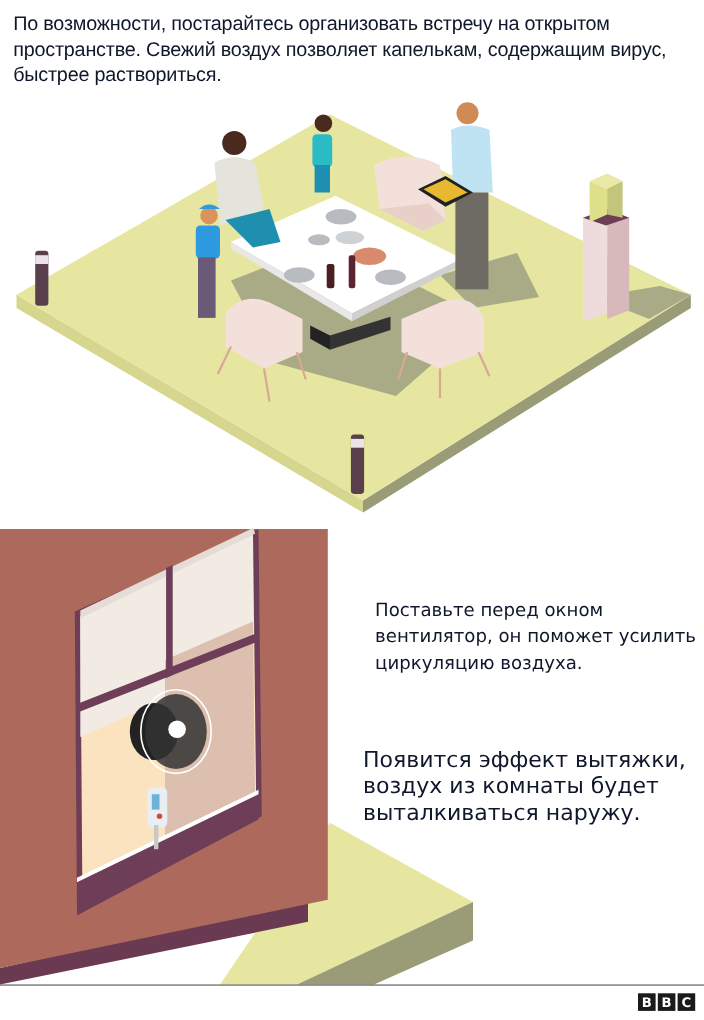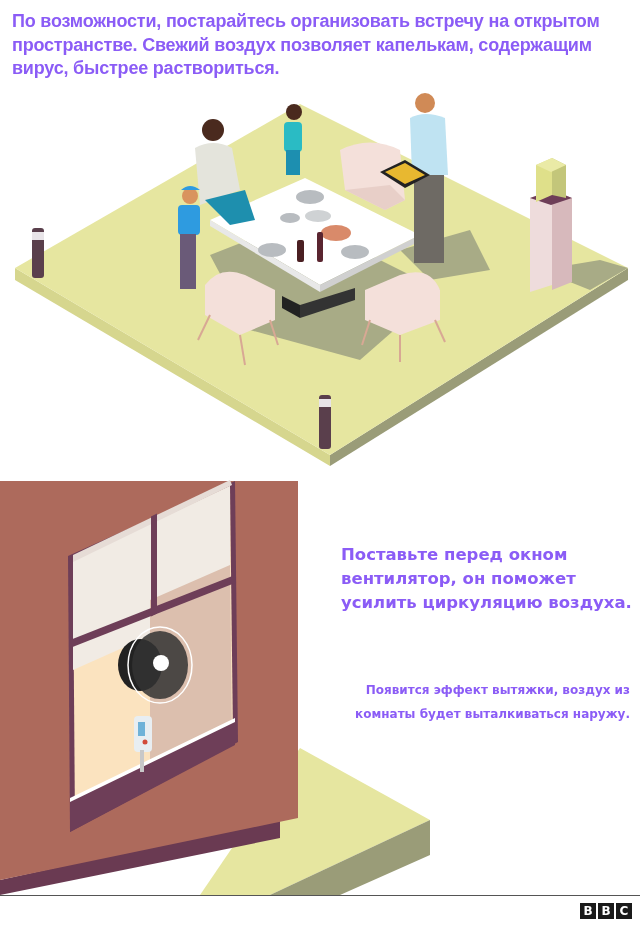--- a/index.html
+++ b/index.html
@@ -1,20 +1,20 @@
 <!DOCTYPE html>
 <html><head>
 <meta charset="utf-8">
 <style>
   html,body{margin:0;padding:0;background:#ffffff;}
   body{width:640px;height:927px;position:relative;overflow:hidden;font-family:"DejaVu Sans","Liberation Sans",sans-serif;}
-  .caption{position:absolute;color:#8b5cf6;font-size:17px;line-height:23px;margin:0;font-weight:bold;}
+  .caption{position:absolute;color:#0f172a;font-size:17px;line-height:23px;margin:0;}
   #cap1{left:12px;top:10px;width:600px;font-family:"Liberation Sans Narrow","Liberation Sans",sans-serif;font-size:18px;line-height:23.5px;letter-spacing:-0.2px;}
   #cap2{left:341px;top:543px;width:300px;font-size:16.5px;line-height:24px;}
-  #cap3{left:330px;top:678px;width:300px;font-size:12px;line-height:24px;text-align:right;}
+  #cap3{left:330px;top:678px;width:300px;font-size:20px;line-height:24px;}
   .scene{position:absolute;left:0;}
   #scene1{top:90px;width:640px;height:380px;}
   #scene2{top:478px;width:640px;height:420px;}
   .footer-rule{position:absolute;left:0;top:895px;width:640px;height:1px;background:#555;}
   .bbc-logo{position:absolute;right:8px;top:903px;display:flex;gap:2px;}
   .bbc-block{width:16px;height:16px;background:#1a1a1a;color:#fff;font-family:"DejaVu Sans",sans-serif;font-weight:bold;font-size:12px;line-height:16px;text-align:center;}
 </style>
 </head>
 <body>
 

